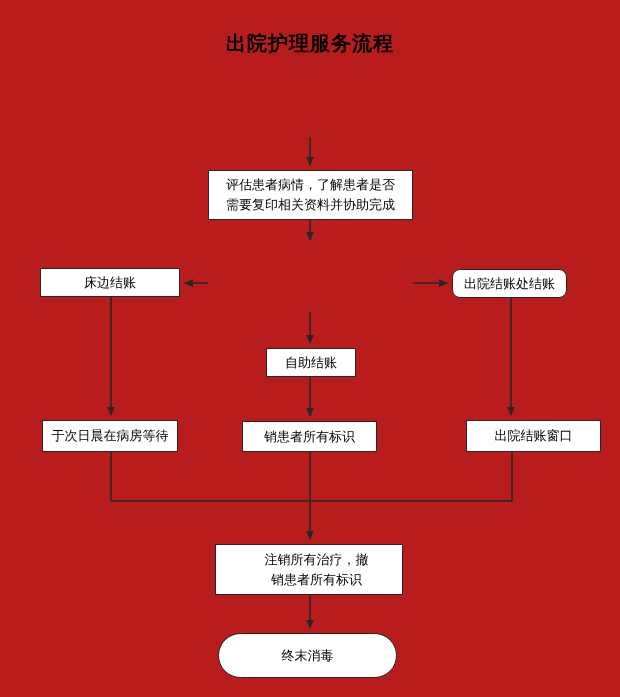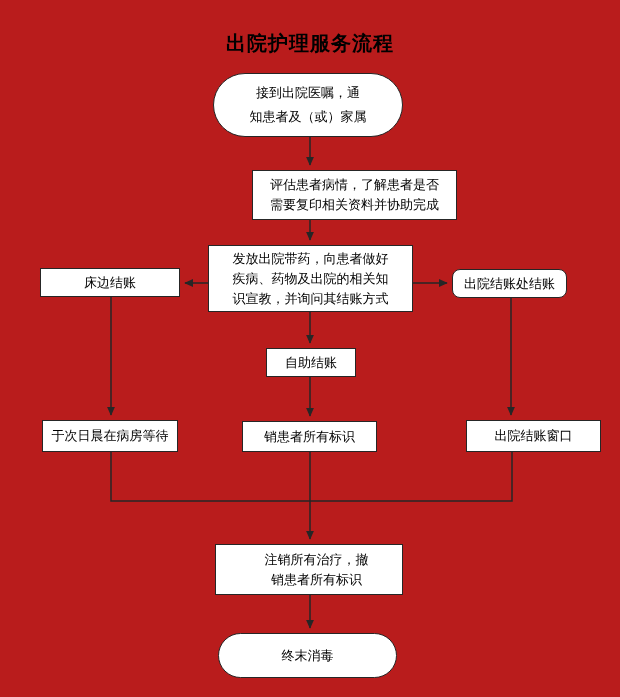--- a/index.html
+++ b/index.html
@@ -48,21 +48,21 @@
     justify-content: center;
     text-align: center;
     font-size: 13px;
     line-height: 20px;
     color: #000;
     white-space: pre-line;
   }
   .oval { border-radius: 40px; }
 
   .n-start  { left: 213px; top:  73px; width: 190px; height: 64px; line-height: 24px; }
-  .n-assess { left: 208px; top: 170px; width: 205px; height: 50px; margin-left: 44px; }
+  .n-assess { left: 208px; top: 170px; width: 205px; height: 50px; }
   .n-dispense { left: 208px; top: 245px; width: 205px; height: 67px; }
   .n-bedside { left:  40px; top: 268px; width: 140px; height: 29px; }
   .n-office  { left: 452px; top: 269px; width: 115px; height: 29px; border-radius: 8px; }
   .n-self    { left: 266px; top: 348px; width:  90px; height: 29px; }
   .n-wait    { left:  42px; top: 420px; width: 136px; height: 32px; }
   .n-notify  { left: 242px; top: 421px; width: 135px; height: 31px; }
   .n-window  { left: 466px; top: 420px; width: 135px; height: 32px; }
   .n-cancel  { left: 215px; top: 544px; width: 188px; height: 51px; padding-left: 15px; }
   .n-end     { left: 218px; top: 633px; width: 179px; height: 45px; border-radius: 23px; }
 </style>
@@ -85,27 +85,22 @@
     <line x1="413" y1="283" x2="447" y2="283" marker-end="url(#arr)"></line>
     <line x1="310" y1="312" x2="310" y2="343" marker-end="url(#arr)"></line>
     <line x1="111" y1="297" x2="111" y2="415" marker-end="url(#arr)"></line>
     <line x1="310" y1="377" x2="310" y2="416" marker-end="url(#arr)"></line>
     <line x1="511" y1="298" x2="511" y2="415" marker-end="url(#arr)"></line>
     <polyline points="111,452 111,501 512,501 512,452"></polyline>
     <line x1="310" y1="452" x2="310" y2="539" marker-end="url(#arr)"></line>
     <line x1="310" y1="595" x2="310" y2="628" marker-end="url(#arr)"></line>
   </svg>
 
-  <div class="node oval n-start">接到出院医嘱，通
-知患者及（或）家属</div>
   <div class="node n-assess">评估患者病情，了解患者是否
 需要复印相关资料并协助完成</div>
-  <div class="node n-dispense">发放出院带药，向患者做好
-疾病、药物及出院的相关知
-识宣教，并询问其结账方式</div>
   <div class="node n-bedside">床边结账</div>
   <div class="node n-office">出院结账处结账</div>
   <div class="node n-wait">于次日晨在病房等待</div>
   <div class="node n-self">自助结账</div>
   <div class="node n-notify">销患者所有标识</div>
   <div class="node n-window">出院结账窗口</div>
   <div class="node n-cancel">注销所有治疗，撤
 销患者所有标识</div>
   <div class="node oval n-end">终末消毒</div>
 

